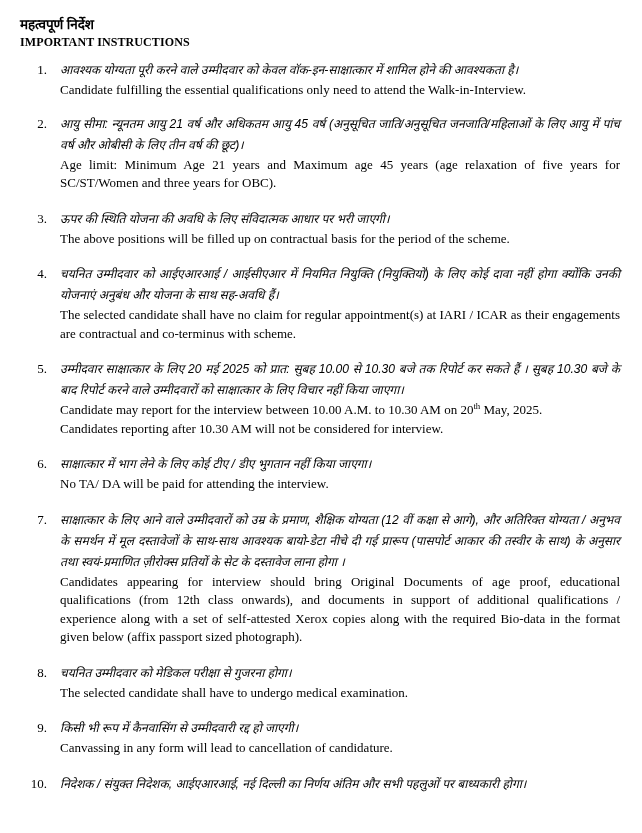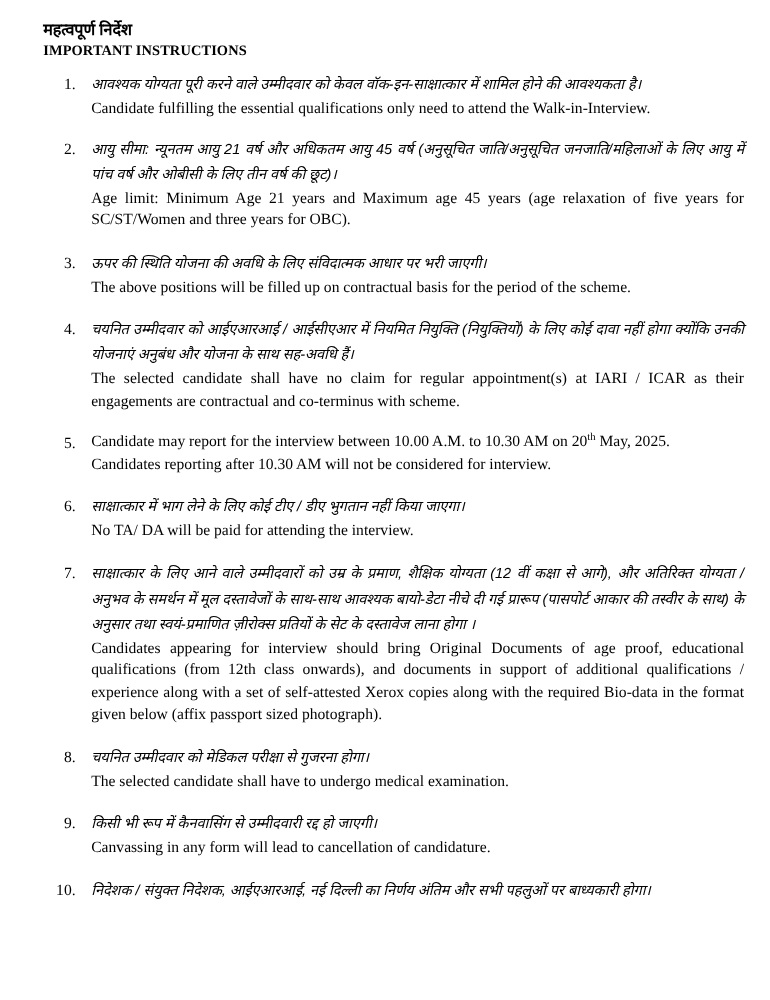--- a/index.html
+++ b/index.html
@@ -12,21 +12,21 @@
     background: #ffffff;
     font-family: "Liberation Serif", "DejaVu Serif", serif;
     color: #000000;
     overflow: hidden;
   }
 
   .page {
     width: 642px;
     height: 833px;
     box-sizing: border-box;
-    padding: 17px 22px 0 36px;
+    padding: 17px 22px 0 20px;
     position: relative;
   }
 
   .doc-heading {
     margin: 0 0 0 0;
   }
 
   .heading-hi {
     font-family: "Liberation Sans", "DejaVu Sans", sans-serif;
     font-weight: bold;
@@ -152,20 +152,21 @@
       <span class="instr-num">4.</span>
       <div class="instr-body">
         <p class="line-hi">चयनित उम्मीदवार को आईएआरआई / आईसीएआर में नियमित नियुक्ति (नियुक्तियों) के लिए कोई दावा नहीं होगा क्योंकि उनकी योजनाएं अनुबंध और योजना के साथ सह-अवधि हैं।</p>
         <p class="line-en">The selected candidate shall have no claim for regular appointment(s) at IARI / ICAR as their engagements are contractual and co-terminus with scheme.</p>
       </div>
     </li>
 
     <li class="instr-item gap-lg">
       <span class="instr-num">5.</span>
       <div class="instr-body">
+        <p class="line-hi">उम्मीदवार साक्षात्कार के लिए  20 मई 2025 को प्रात: सुबह 10.00 से 10.30 बजे तक रिपोर्ट कर सकते हैं । सुबह 10.30 बजे के बाद रिपोर्ट करने वाले उम्मीदवारों को साक्षात्कार के लिए विचार नहीं किया जाएगा।</p>
         <p class="line-en"><span>Candidate may report for the interview between 10.00 A.M. to 10.30 AM on 20</span><sup>th</sup><span> May, 2025.</span></p>
         <p class="line-en nojust">Candidates reporting after 10.30 AM will not be considered for interview.</p>
       </div>
     </li>
 
     <li class="instr-item gap-lg">
       <span class="instr-num">6.</span>
       <div class="instr-body">
         <p class="line-hi nojust">साक्षात्कार में भाग लेने के लिए कोई टीए / डीए भुगतान नहीं किया जाएगा।</p>
         <p class="line-en nojust">No TA/ DA will be paid for attending the interview.</p>

